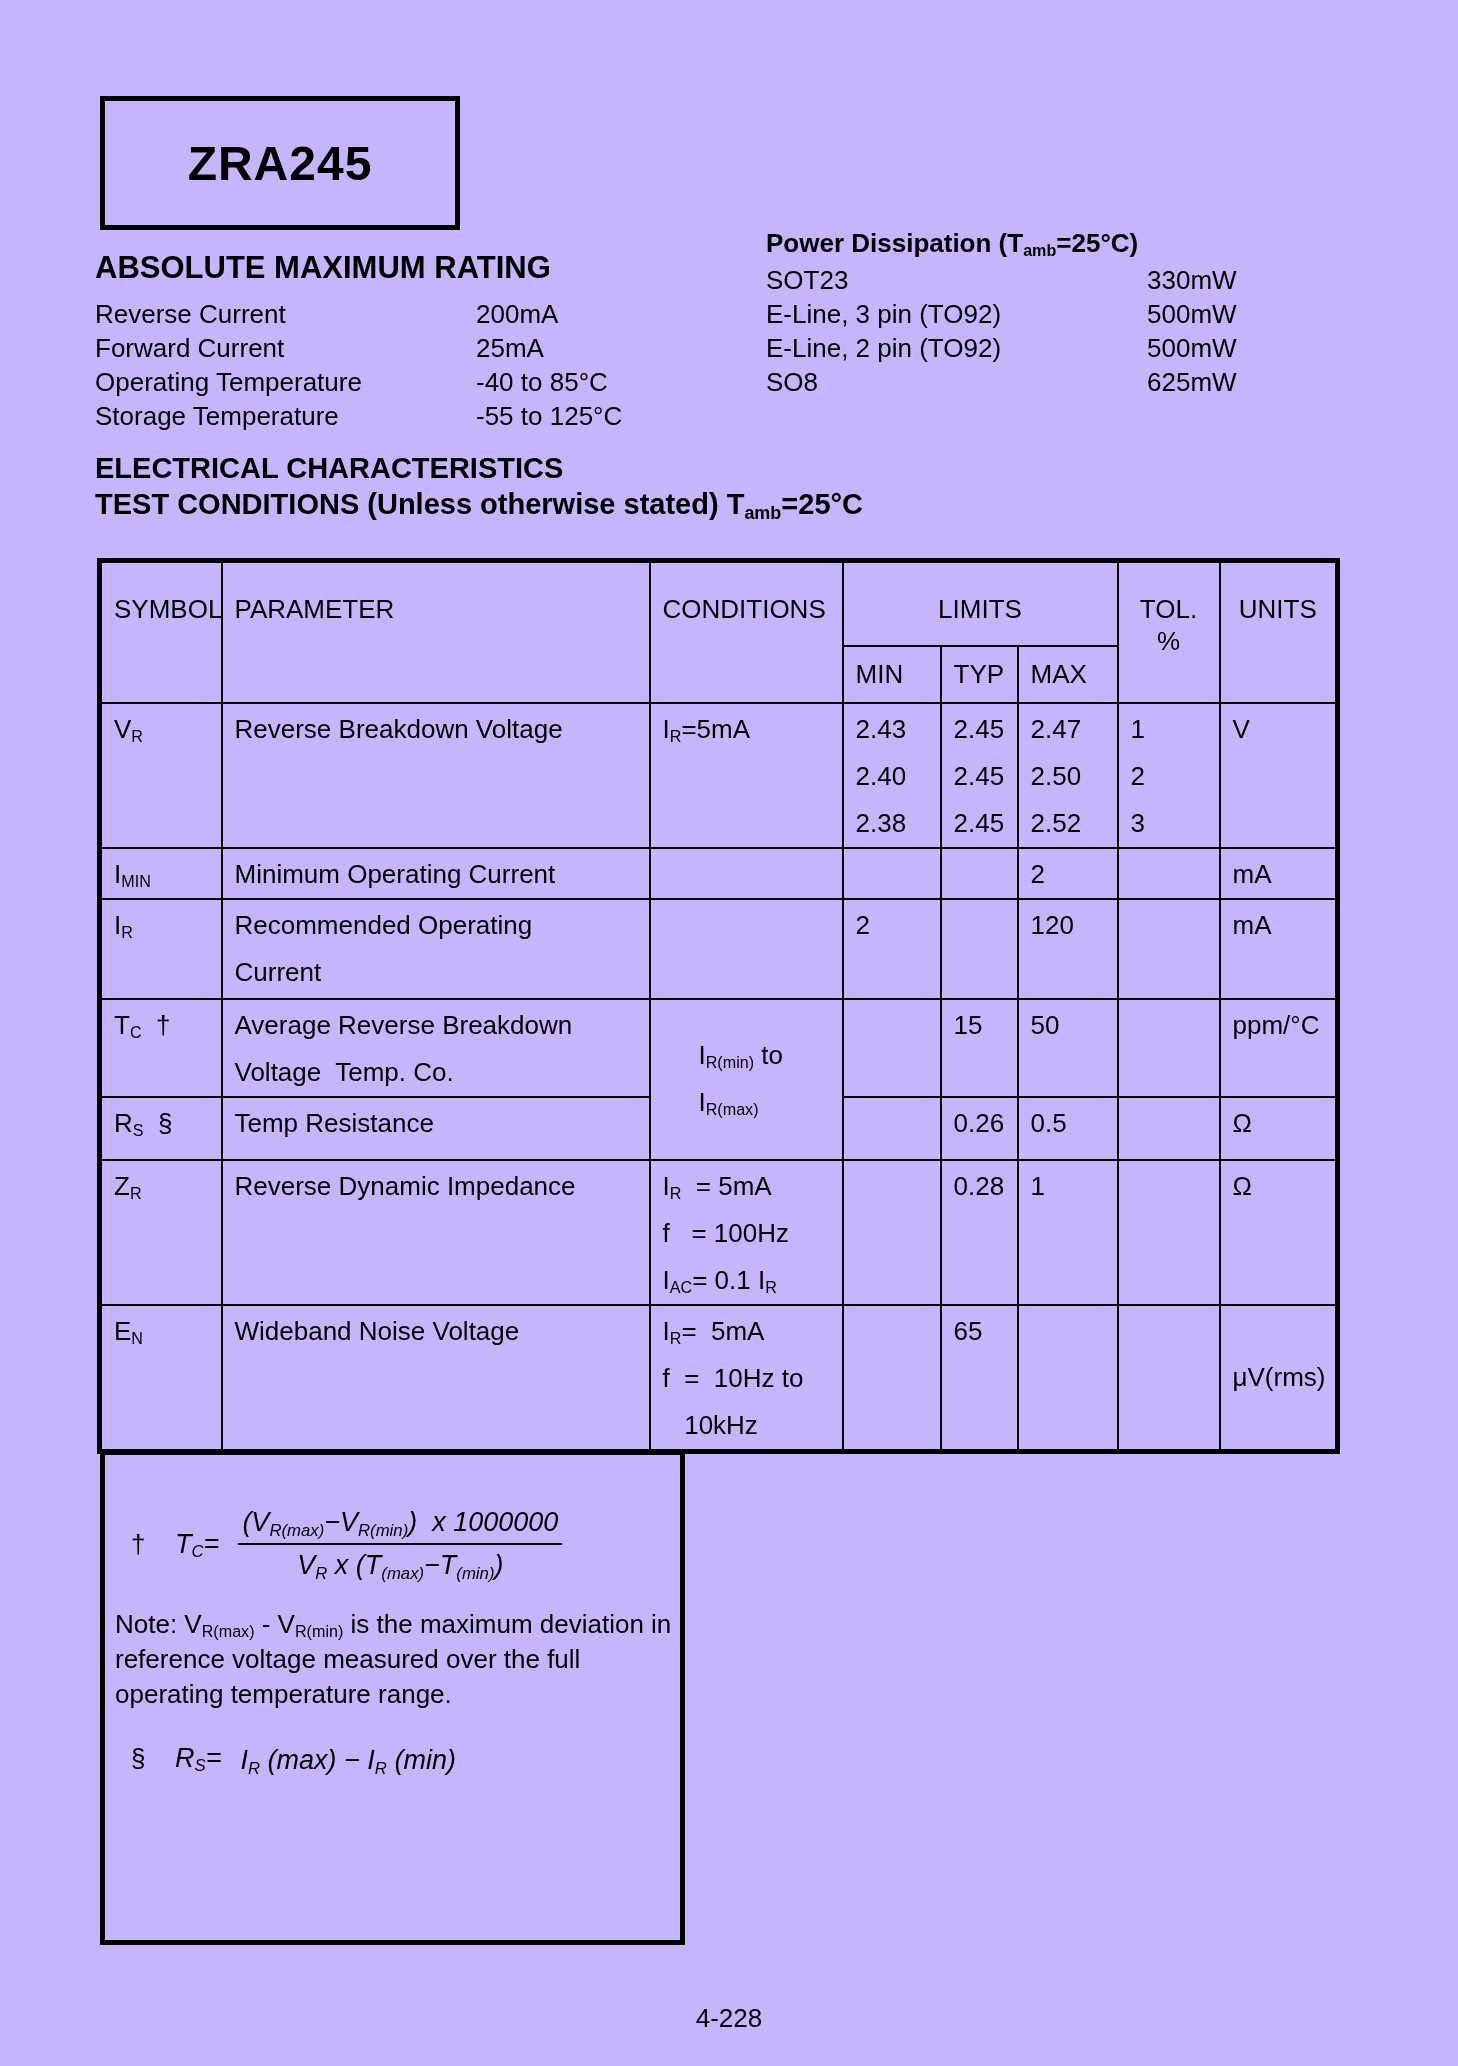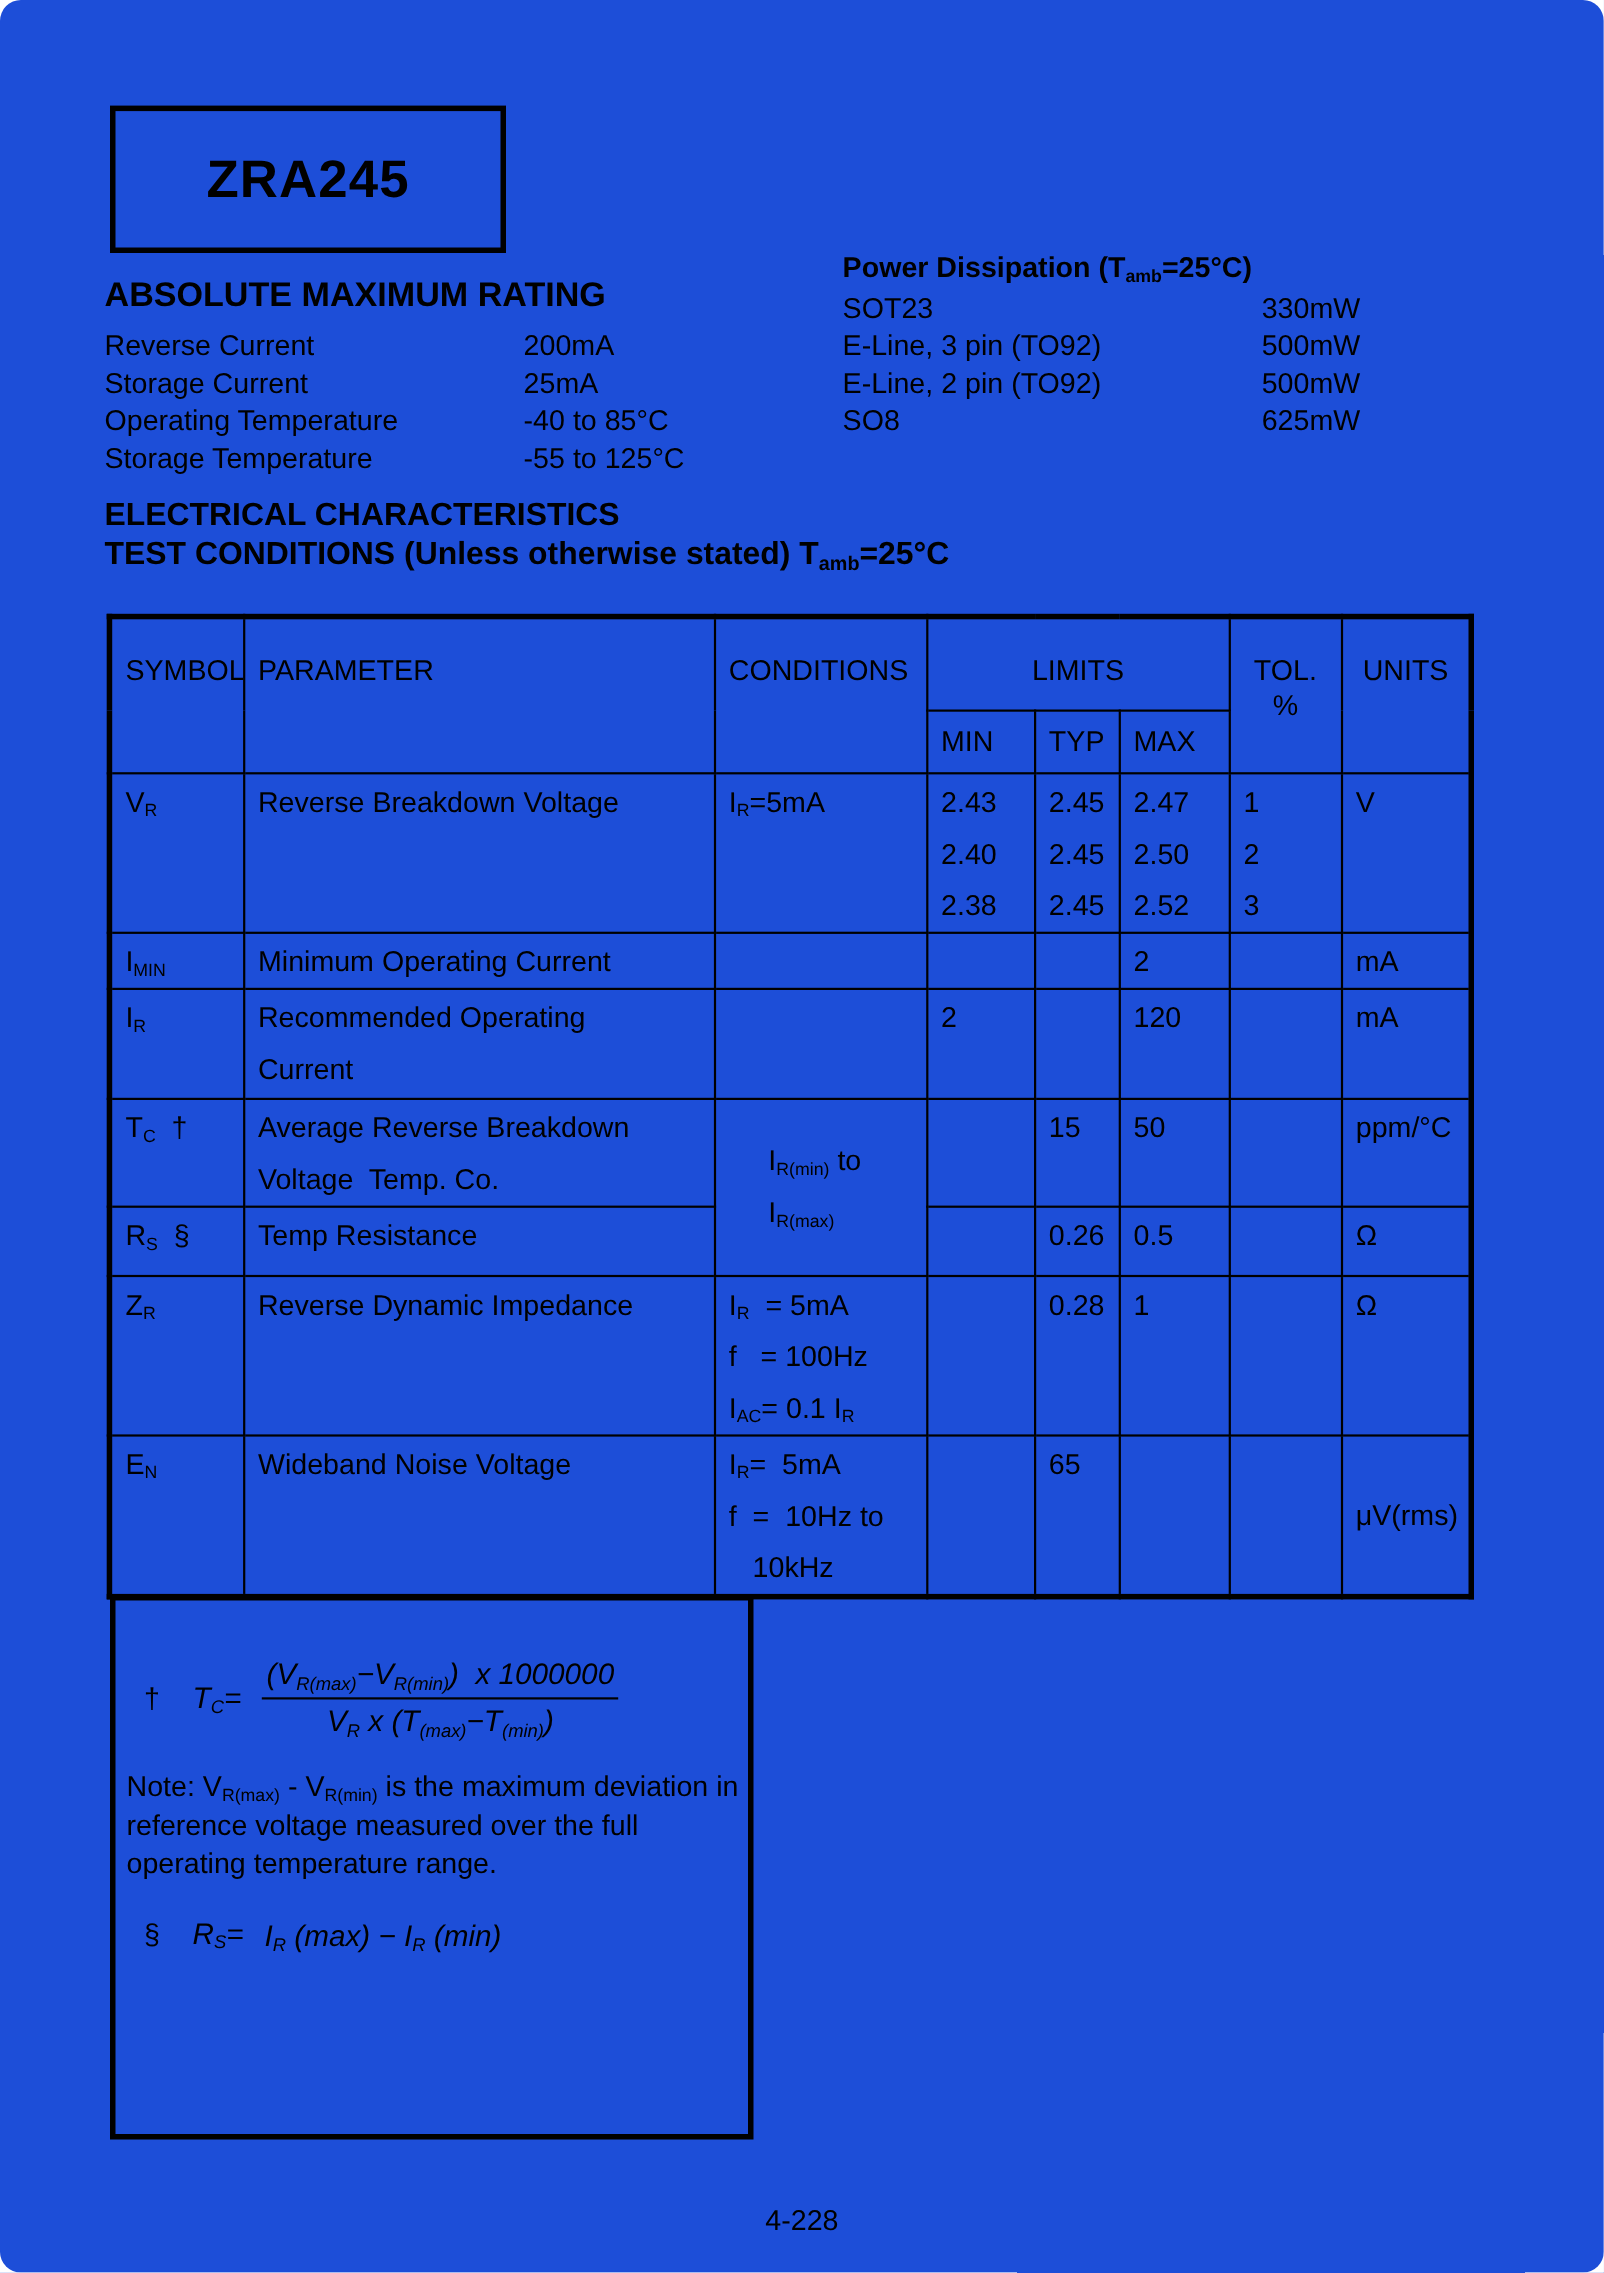--- a/index.html
+++ b/index.html
@@ -1,17 +1,17 @@
 <!DOCTYPE html>
 <html><head>
 <meta charset="utf-8">
 <style>
   html,body{margin:0;padding:0;background:#fff;}
-  .page{position:relative;width:1458px;height:2066px;background:#1d4ed8;
-        font-family:"Liberation Sans",sans-serif;color:#000;overflow:hidden;border-radius:19px;}
+  .page{position:relative;width:1458px;height:2066px;background:#c4b5fd;
+        font-family:"Liberation Sans",sans-serif;color:#000;overflow:hidden;}
 
   
   .part-box{position:absolute;left:100px;top:96px;width:360px;height:134px;
             border:5px solid #000;box-sizing:border-box;
             display:flex;align-items:center;justify-content:center;}
   .part-box .pn{font-weight:bold;font-size:48px;letter-spacing:1px;}
 
   
   .amr{position:absolute;left:95px;top:250px;width:620px;}
   .sec-title{font-size:31px;font-weight:bold;margin:0 0 11px 0;}
@@ -72,21 +72,21 @@
     <span class="pn">ZRA245</span>
   </div>
 
   <section class="amr">
     <h2 class="sec-title">ABSOLUTE MAXIMUM RATING</h2>
     <div class="kv-row">
       <span>Reverse Current</span>
       <span class="kv-value">200mA</span>
     </div>
     <div class="kv-row">
-      <span>Storage Current</span>
+      <span>Forward Current</span>
       <span class="kv-value">25mA</span>
     </div>
     <div class="kv-row">
       <span>Operating Temperature</span>
       <span class="kv-value">-40 to 85°C</span>
     </div>
     <div class="kv-row">
       <span>Storage Temperature</span>
       <span class="kv-value">-55 to 125°C</span>
     </div>

